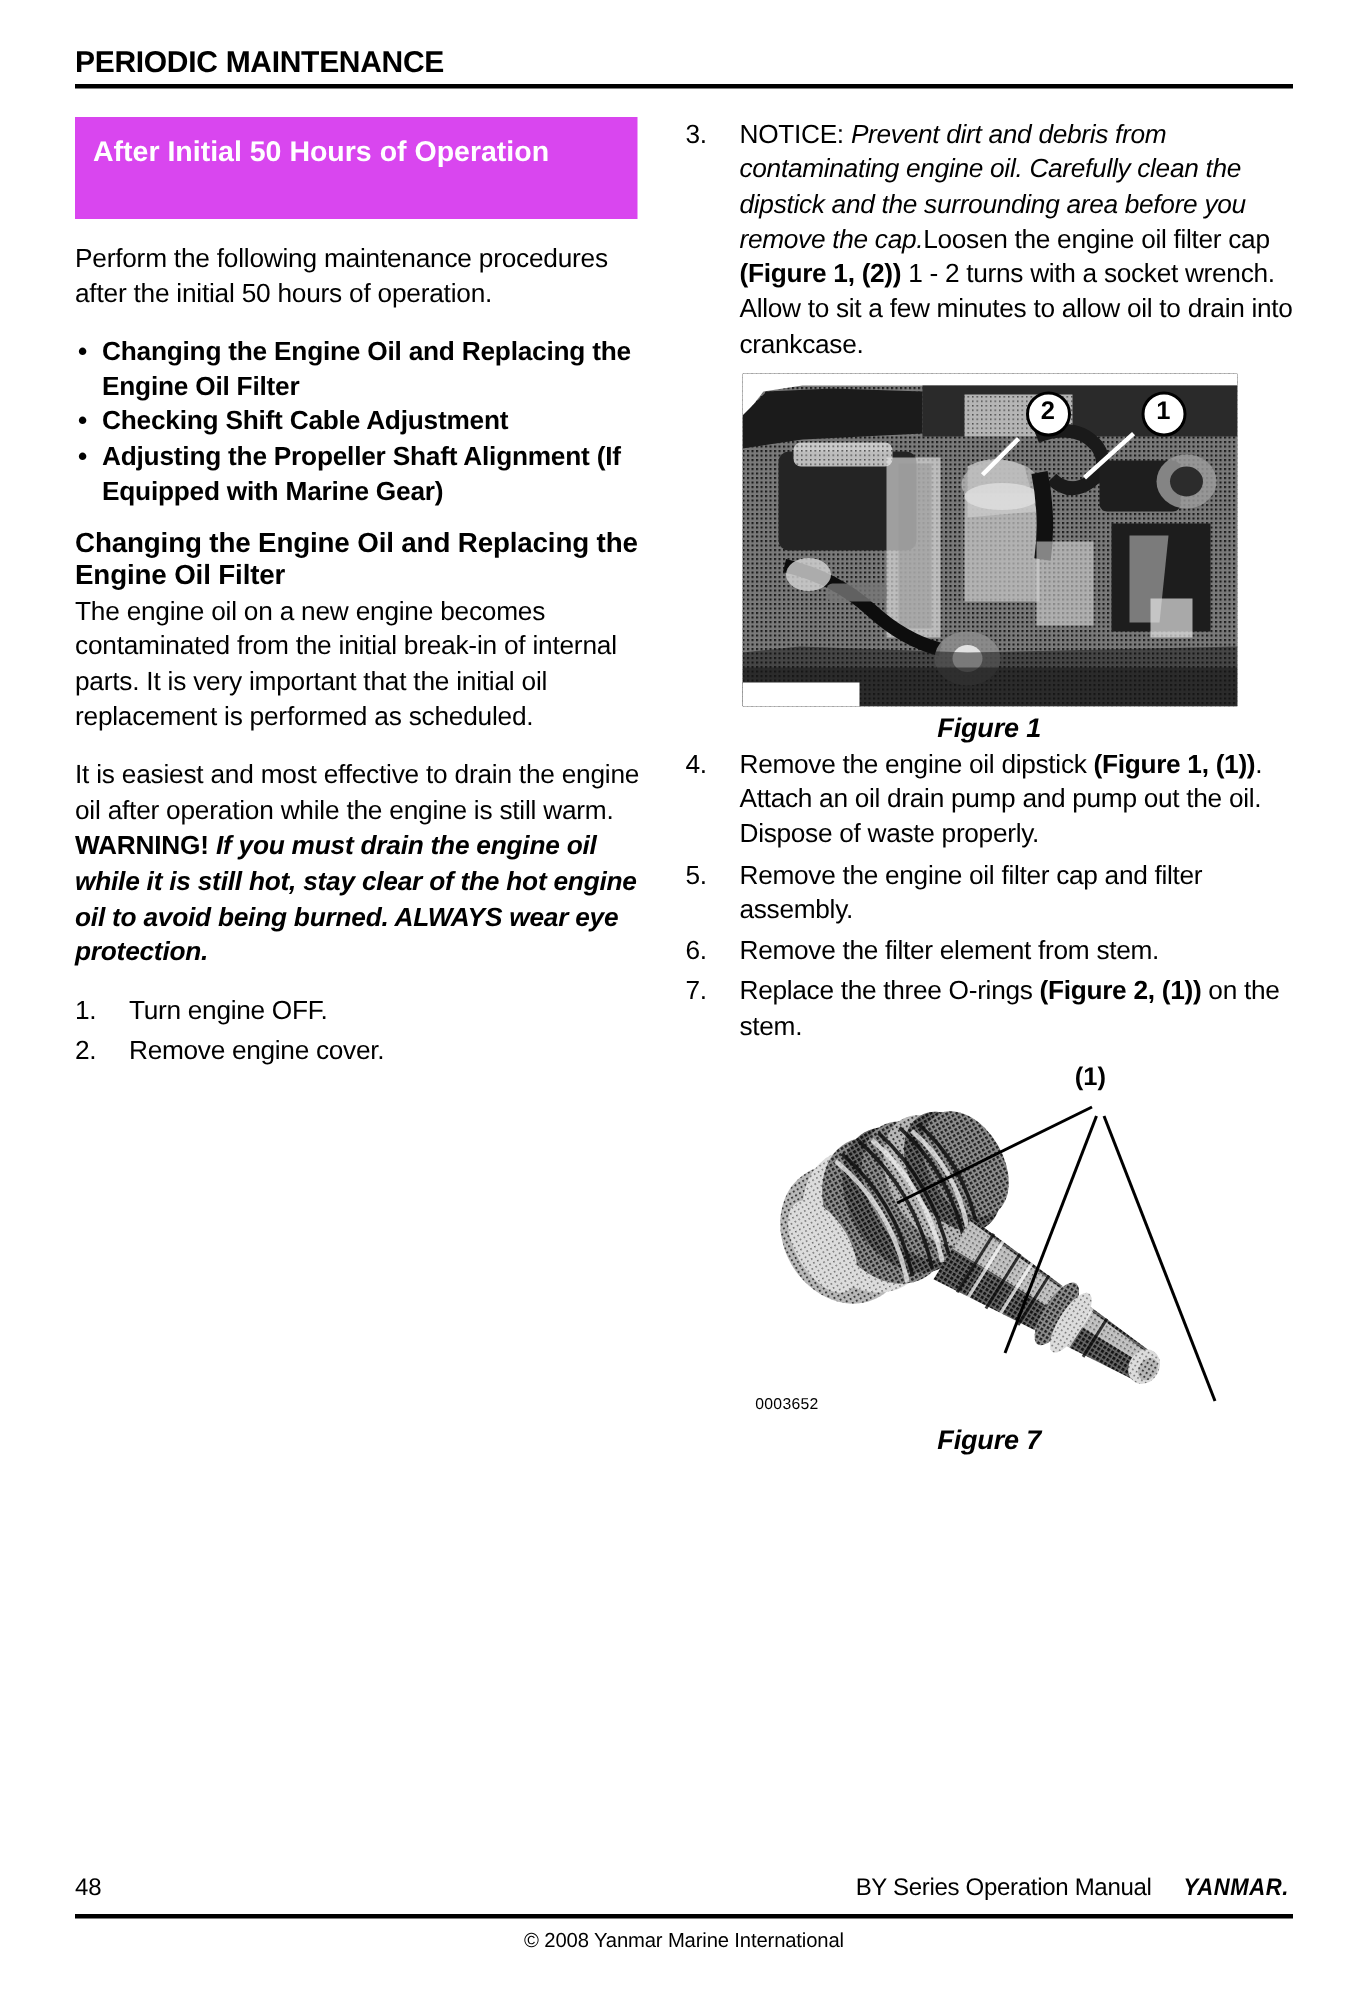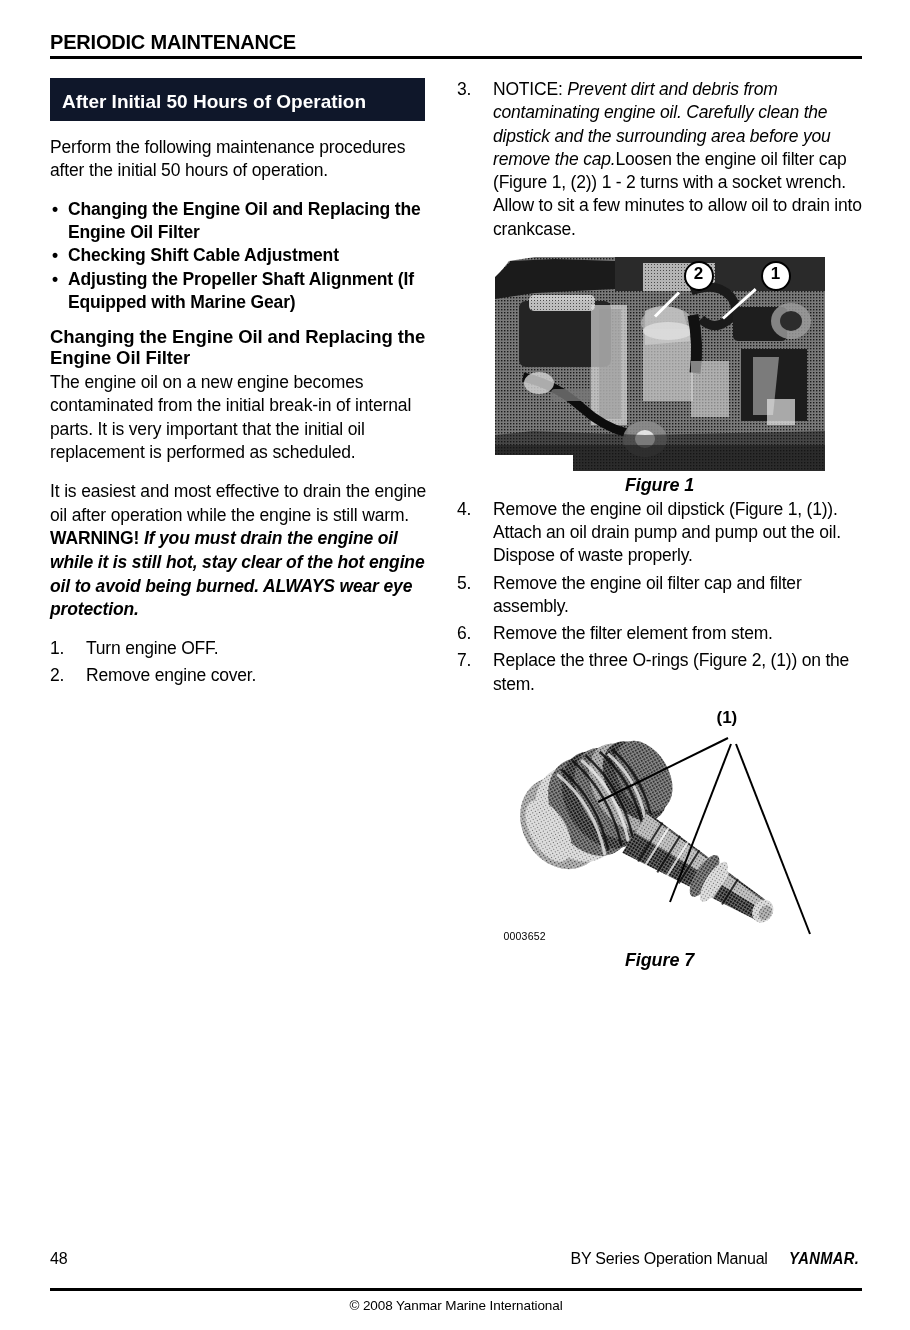--- a/index.html
+++ b/index.html
@@ -57,26 +57,26 @@
 
   
   .doc-title {
     font-size: 25px;
     font-weight: bold;
     line-height: 1.12;
     letter-spacing: -0.2px;
     margin: 0 0 18px 0;
   }
   .banner {
-    background: #0f172a;
+    background: #d946ef;
     color: #ffffff;
     font-size: 19px;
     font-weight: bold;
     line-height: 1.72;
-    padding: 8px 12px 2px 12px;
+    padding: 8px 12px 27px 12px;
     width: 351px;
     box-sizing: content-box;
     margin-bottom: 15px;
   }
   .sub-head {
     font-size: 18.5px;
     font-weight: bold;
     line-height: 1.16;
     margin: 12px 0 2px 0;
     letter-spacing: -0.1px;
@@ -125,21 +125,21 @@
     font-size: 17.5px;
     line-height: 1.33;
     letter-spacing: -0.2px;
     margin-bottom: 4px;
   }
   .step-num {
     width: 36px;
     flex: 0 0 36px;
   }
   .step-body { flex: 1 1 auto; }
-  .step-body b { font-weight: normal; }
+  .step-body b { font-weight: bold; }
   .step-body i { font-style: italic; }
 
   
   .figure-block { margin: 8px 0 2px 0; position: relative; }
   .fig-frame {
     position: relative;
     width: 330px;
     height: 222px;
     margin: 0 auto;
     overflow: hidden;
@@ -202,21 +202,21 @@
   .footer {
     position: absolute;
     left: 50px;
     top: 1250px;
     width: 812px;
   }
   .footer-row {
     display: flex;
     align-items: flex-end;
     justify-content: space-between;
-    padding-bottom: 20px;
+    padding-bottom: 8px;
   }
   .footer-page {
     font-size: 16px;
     letter-spacing: -0.1px;
   }
   .footer-right {
     display: flex;
     align-items: baseline;
     gap: 18px;
   }

